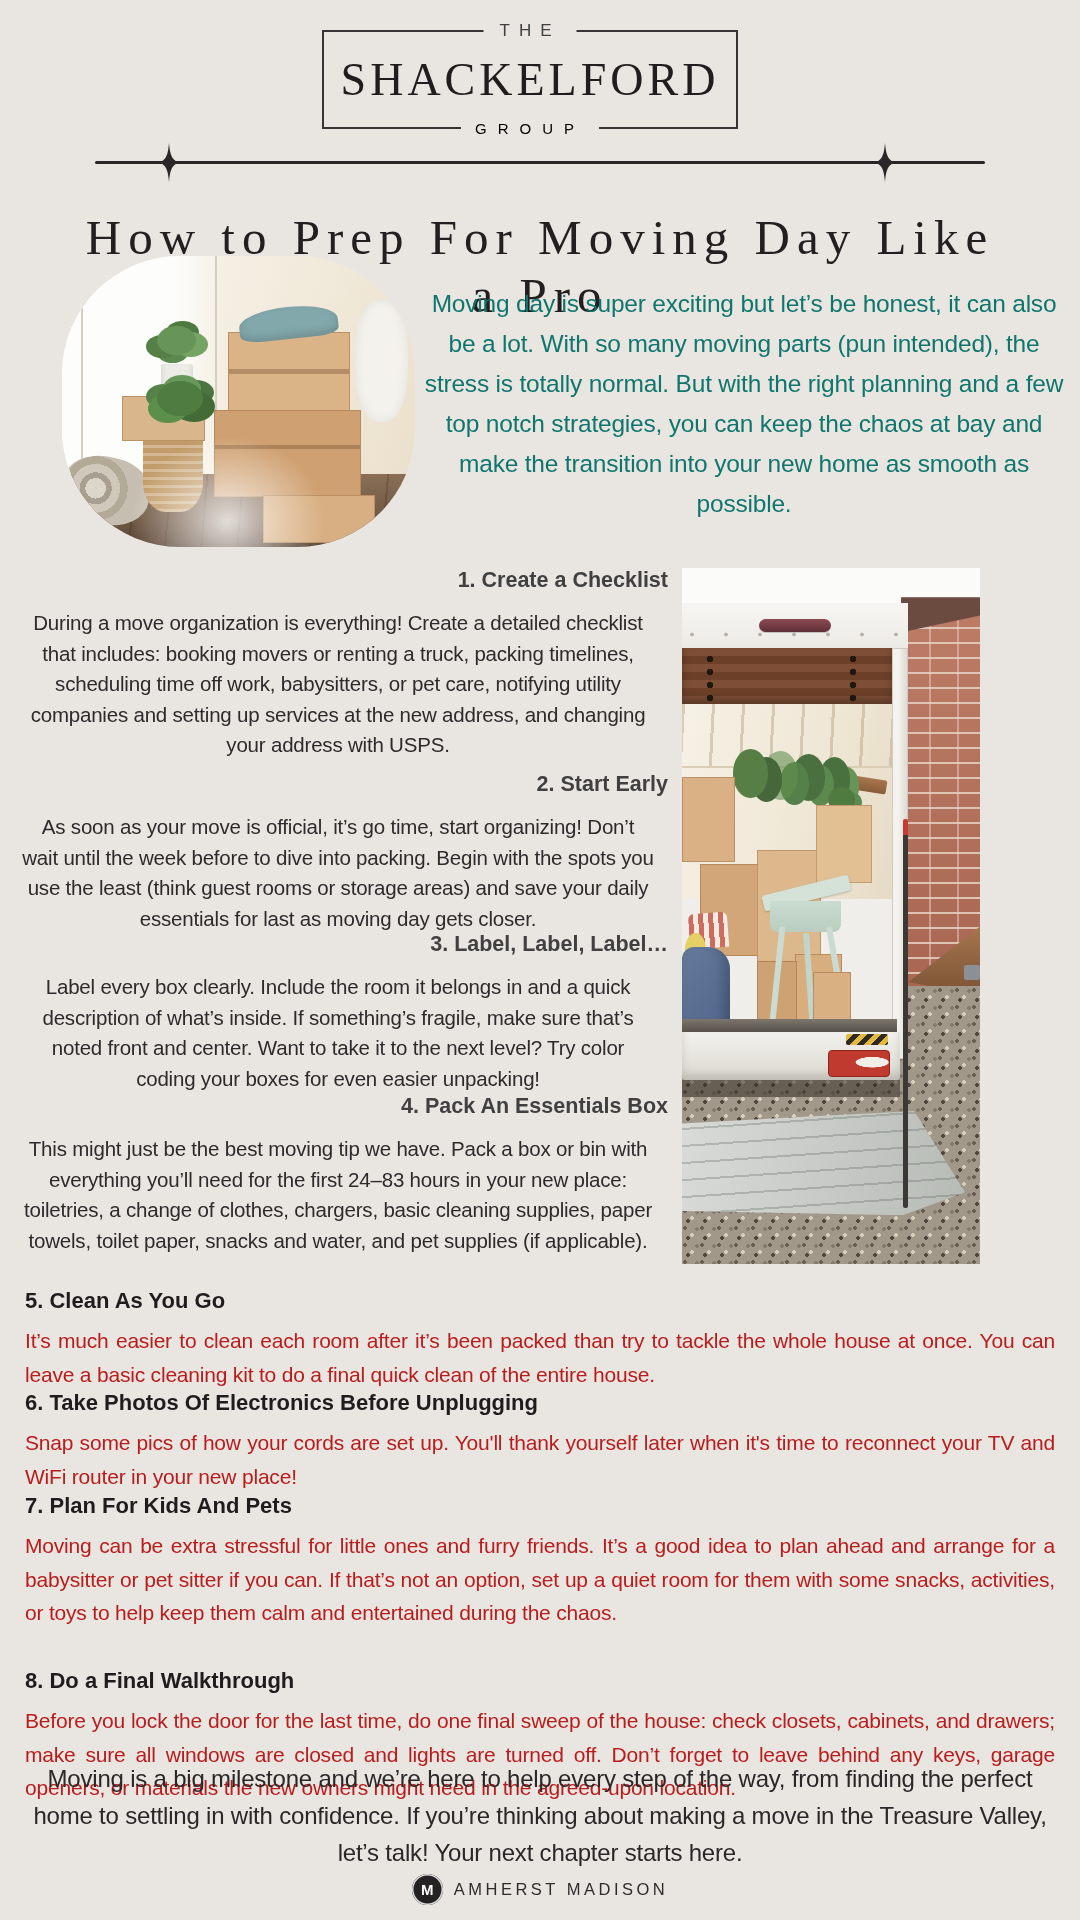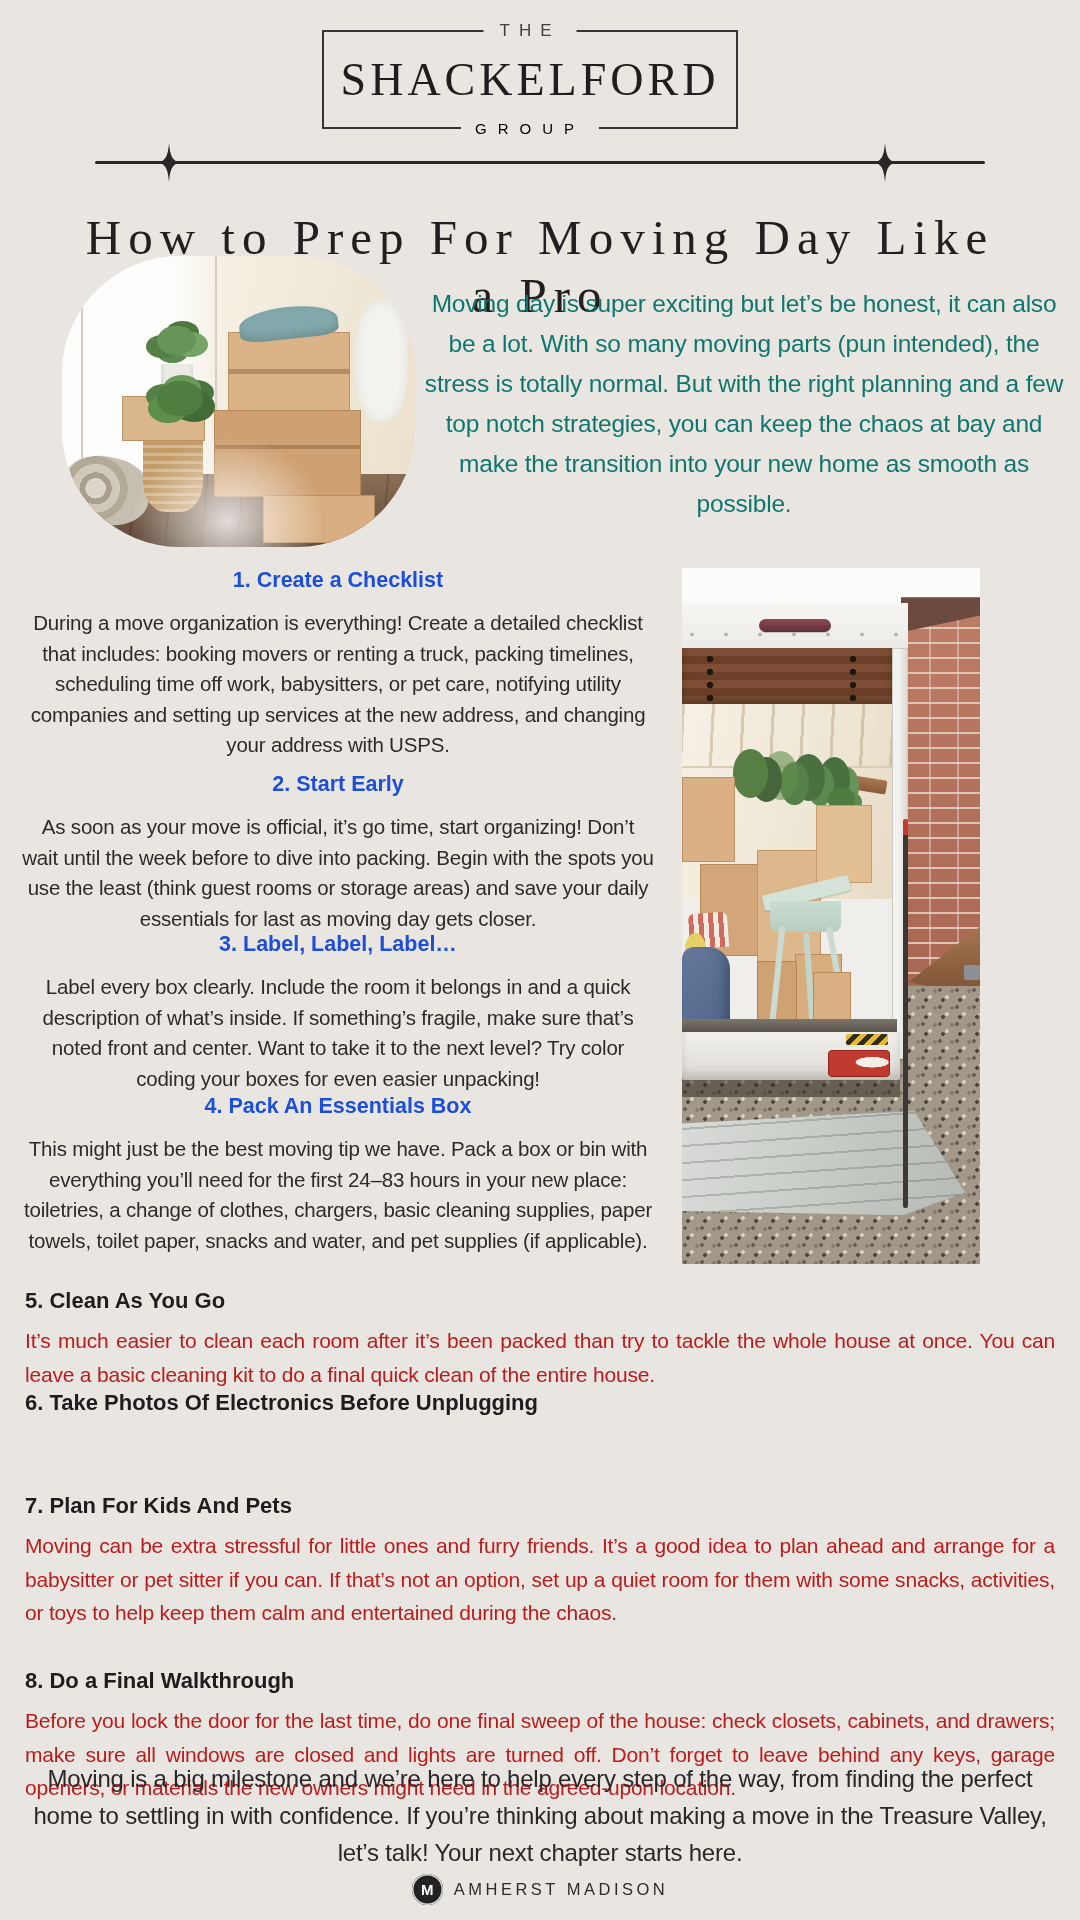--- a/index.html
+++ b/index.html
@@ -22,21 +22,21 @@
          font-family:"Liberation Serif", serif;font-weight:500;color:#231f20;
          font-size:49px;line-height:58px;letter-spacing:7px;}
   .title span{display:block;white-space:nowrap;}
   
   .intro-photo{position:absolute;left:62px;top:256px;width:353px;height:291px;border-radius:118px;
                overflow:hidden;background:#f0ece3;}
   .intro-text{position:absolute;left:420px;top:284px;width:648px;margin:0;text-align:center;
               font-size:24.5px;line-height:40px;letter-spacing:-0.2px;color:#0f766e;}
   
   .col-sec{position:absolute;left:8px;width:660px;text-align:center;}
-  .col-sec h2{margin:0 0 7px;font-size:21.5px;line-height:28px;color:#1d4ed8;}
+  .col-sec h2{margin:0 0 7px;font-size:21.5px;line-height:28px;color:#404040;text-align:right;}
   .col-sec p{margin:14px;font-size:20.5px;line-height:30.5px;letter-spacing:-0.2px;color:#2e2a2b;}
   .s1{top:566px;} .s2{top:770px;} .s3{top:930px;} .s4{top:1092px;}
   
   .truck-photo{position:absolute;left:682px;top:568px;width:298px;height:696px;overflow:hidden;background:#efe9df;}
   
   .full-sec{position:absolute;left:25px;width:1030px;text-align:left;}
   .full-sec h2{margin:0 0 8px;font-size:22px;line-height:30px;color:#1f1c1d;}
   .full-sec p{margin:0;font-size:21px;line-height:33.5px;letter-spacing:-0.2px;color:#b91c1c;
               text-align:justify;text-align-last:left;}
   .f5{top:1286px;} .f6{top:1388px;} .f7{top:1491px;} .f8{top:1626px;margin-top:40px;}
@@ -268,20 +268,21 @@
     <div class="tp-hazard"></div>
     <div class="tp-taillight"></div>
   </div>
 
   <section class="full-sec f5">
     <h2>5. Clean As You Go</h2>
     <p>It’s much easier to clean each room after it’s been packed than try to tackle the whole house at once. You can leave a basic cleaning kit to do a final quick clean of the entire house.</p>
   </section>
   <section class="full-sec f6">
     <h2>6. Take Photos Of Electronics Before Unplugging</h2>
+    <p>Snap some pics of how your cords are set up. You'll thank yourself later when it's time to reconnect your TV and WiFi router in your new place!</p>
   </section>
   <section class="full-sec f7">
     <h2>7. Plan For Kids And Pets</h2>
     <p>Moving can be extra stressful for little ones and furry friends. It’s a good idea to plan ahead and arrange for a babysitter or pet sitter if you can. If that’s not an option, set up a quiet room for them with some snacks, activities, or toys to help keep them calm and entertained during the chaos.</p>
   </section>
   <section class="full-sec f8">
     <h2>8. Do a Final Walkthrough</h2>
     <p>Before you lock the door for the last time, do one final sweep of the house: check closets, cabinets, and drawers; make sure all windows are closed and lights are turned off. Don’t forget to leave behind any keys, garage openers, or materials the new owners might need in the agreed-upon location.</p>
   </section>
 

